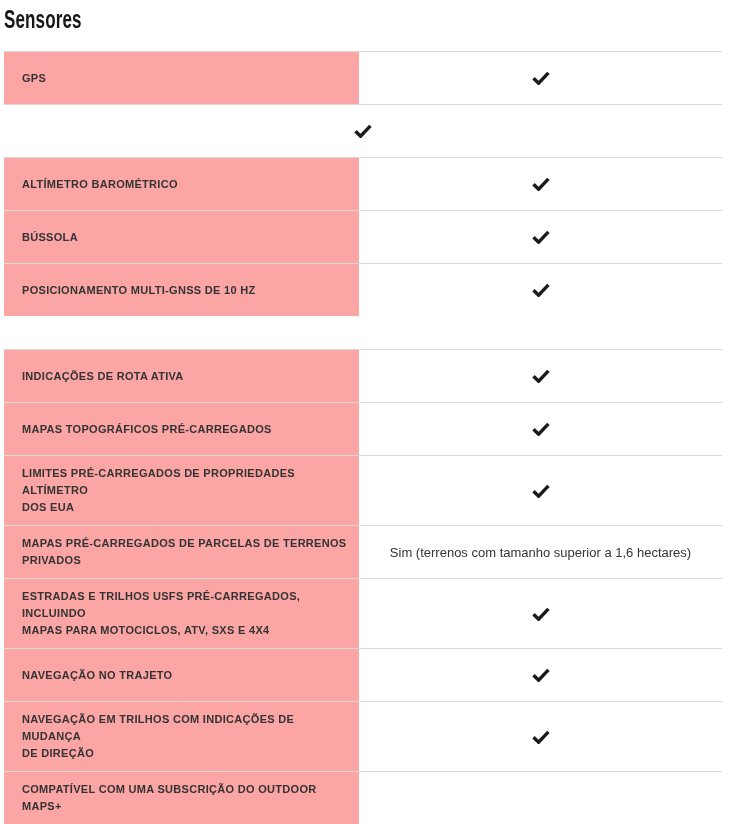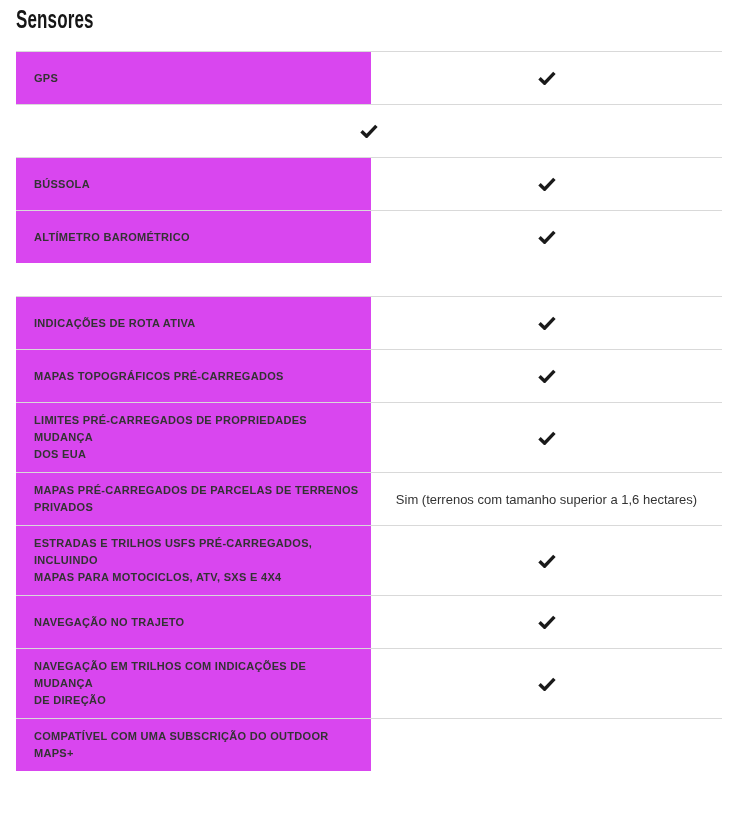--- a/index.html
+++ b/index.html
@@ -5,21 +5,21 @@
   * { box-sizing: border-box; }
   html, body {
     margin: 0;
     padding: 0;
     background: #ffffff;
     font-family: "Liberation Sans", sans-serif;
   }
   .page {
     width: 744px;
     height: 824px;
-    padding: 4px 22px 8px 16px;
+    padding: 4px 22px 8px 4px;
     overflow: hidden;
   }
   .section { margin: 0; }
   .section + .section { margin-top: 33px; }
   .section-title {
     margin: 0 0 17px 0;
     height: 30px;
     line-height: 30px;
     overflow: visible;
     white-space: nowrap;
@@ -37,21 +37,21 @@
   .spec-table { width: 100%; }
   .spec-row {
     display: flex;
     align-items: stretch;
     min-height: 53px;
     border-top: 1px solid #d9d9d9;
   }
   .spec-label {
     width: 355px;
     flex: 0 0 355px;
-    background: #d946ef;
+    background: #fca5a5;
     padding: 9px 8px 9px 18px;
     display: flex;
     align-items: center;
     font-weight: 700;
     font-size: 11px;
     line-height: 17px;
     letter-spacing: 0.3px;
     color: #333333;
     white-space: pre-line;
   }
@@ -92,41 +92,51 @@
         <div class="spec-value">
           <span class="check-icon">
               <svg width="18" height="14" viewBox="0 0 18 14">
                 <path d="M1.5 7.2 L6.6 12.2 L16.4 1.8" fill="none" stroke="#1a1a1a" stroke-width="3.4"></path>
               </svg>
             </span>
         </div>
       </div>
 
       <div class="spec-row">
+        <div class="spec-label">ALTÍMETRO BAROMÉTRICO</div>
+        <div class="spec-value">
+          <span class="check-icon">
+              <svg width="18" height="14" viewBox="0 0 18 14">
+                <path d="M1.5 7.2 L6.6 12.2 L16.4 1.8" fill="none" stroke="#1a1a1a" stroke-width="3.4"></path>
+              </svg>
+            </span>
+        </div>
+      </div>
+
+      <div class="spec-row">
         <div class="spec-label">BÚSSOLA</div>
         <div class="spec-value">
           <span class="check-icon">
               <svg width="18" height="14" viewBox="0 0 18 14">
                 <path d="M1.5 7.2 L6.6 12.2 L16.4 1.8" fill="none" stroke="#1a1a1a" stroke-width="3.4"></path>
               </svg>
             </span>
         </div>
       </div>
 
       <div class="spec-row">
-        <div class="spec-label">ALTÍMETRO BAROMÉTRICO</div>
-        <div class="spec-value">
-          <span class="check-icon">
-              <svg width="18" height="14" viewBox="0 0 18 14">
-                <path d="M1.5 7.2 L6.6 12.2 L16.4 1.8" fill="none" stroke="#1a1a1a" stroke-width="3.4"></path>
-              </svg>
-            </span>
-        </div>
-      </div>
-
+        <div class="spec-label">POSICIONAMENTO MULTI-GNSS DE 10 HZ</div>
+        <div class="spec-value">
+          <span class="check-icon">
+              <svg width="18" height="14" viewBox="0 0 18 14">
+                <path d="M1.5 7.2 L6.6 12.2 L16.4 1.8" fill="none" stroke="#1a1a1a" stroke-width="3.4"></path>
+              </svg>
+            </span>
+        </div>
+      </div>
 
     </div>
   </div>
 
   <div class="section">
     <div class="spec-table">
 
       <div class="spec-row">
         <div class="spec-label">INDICAÇÕES DE ROTA ATIVA</div>
         <div class="spec-value">
@@ -143,21 +153,21 @@
         <div class="spec-value">
           <span class="check-icon">
               <svg width="18" height="14" viewBox="0 0 18 14">
                 <path d="M1.5 7.2 L6.6 12.2 L16.4 1.8" fill="none" stroke="#1a1a1a" stroke-width="3.4"></path>
               </svg>
             </span>
         </div>
       </div>
 
       <div class="spec-row">
-        <div class="spec-label">LIMITES PRÉ-CARREGADOS DE PROPRIEDADES MUDANÇA
+        <div class="spec-label">LIMITES PRÉ-CARREGADOS DE PROPRIEDADES ALTÍMETRO
 DOS EUA</div>
         <div class="spec-value">
           <span class="check-icon">
               <svg width="18" height="14" viewBox="0 0 18 14">
                 <path d="M1.5 7.2 L6.6 12.2 L16.4 1.8" fill="none" stroke="#1a1a1a" stroke-width="3.4"></path>
               </svg>
             </span>
         </div>
       </div>
 

